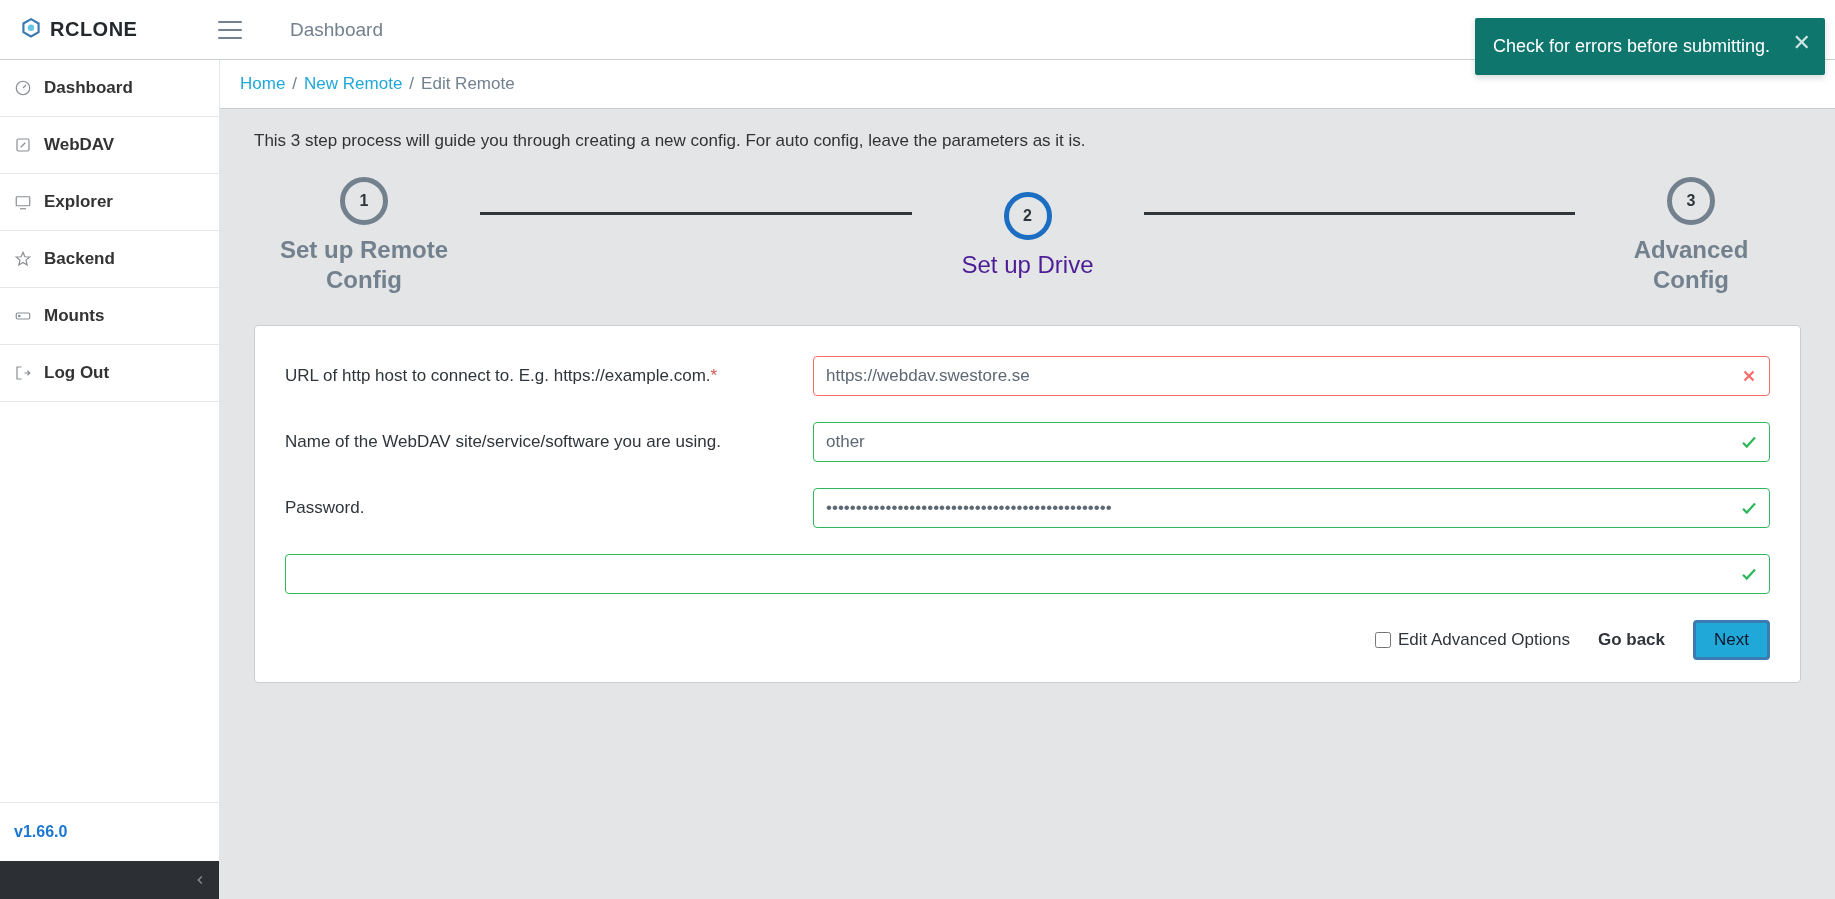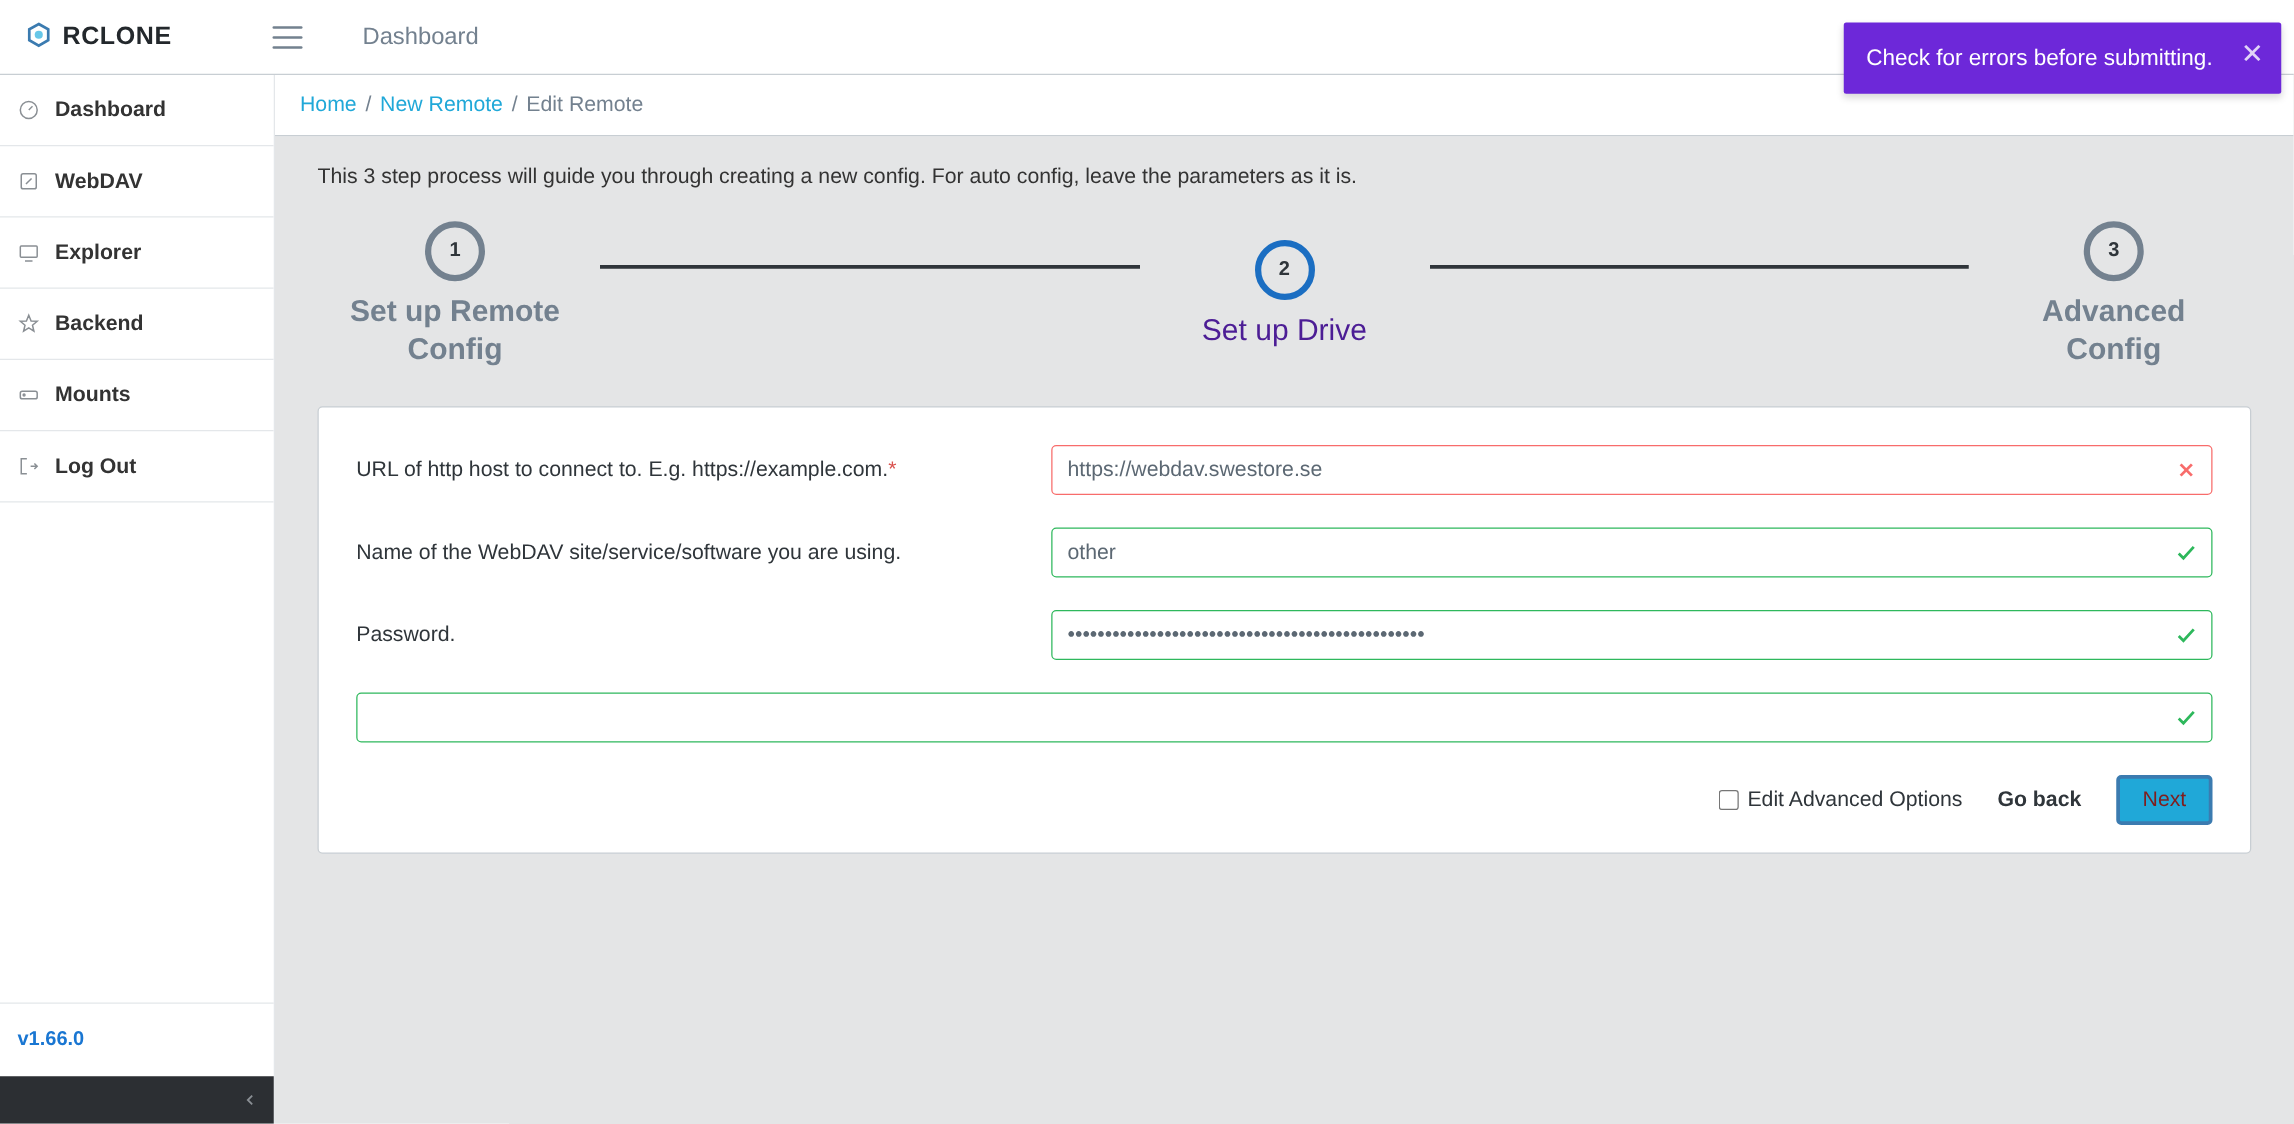--- a/index.html
+++ b/index.html
@@ -184,21 +184,21 @@
   .card {
     background: #fff;
     border: 1px solid #c8ced3;
     border-radius: 4px;
     padding: 30px 30px 22px 30px;
   }
   .form-row {
     display: flex;
     align-items: flex-start;
     margin-bottom: 26px;
-    gap: 36px;
+    gap: 8px;
   }
   .form-label {
     flex: 0 0 520px;
     font-size: 17px;
     color: #2f353a;
     padding-top: 8px;
     line-height: 1.45;
   }
   .form-label .req { color: #d9534f; }
   .input-wrap {
@@ -246,34 +246,34 @@
     font-weight: 700;
     font-size: 17px;
     color: #2f353a;
     cursor: pointer;
     background: none;
     border: none;
   }
   .btn-primary {
     background: #20a8d8;
     border: 3px solid #3b7bb0;
-    color: #7f1d1d;
+    color: #0f172a;
     font-size: 17px;
     padding: 7px 18px;
     border-radius: 4px;
     cursor: pointer;
     font-weight: 500;
   }
 
   
   .toast {
     position: fixed;
     top: 18px;
     right: 10px;
-    background: #6d28d9;
+    background: #0f766e;
     color: #fff;
     padding: 18px 46px 18px 18px;
     font-size: 18px;
     min-width: 350px;
     border-radius: 2px;
     z-index: 999;
     box-shadow: 0 3px 6px rgba(0,0,0,0.15);
   }
   .toast-close {
     position: absolute;

